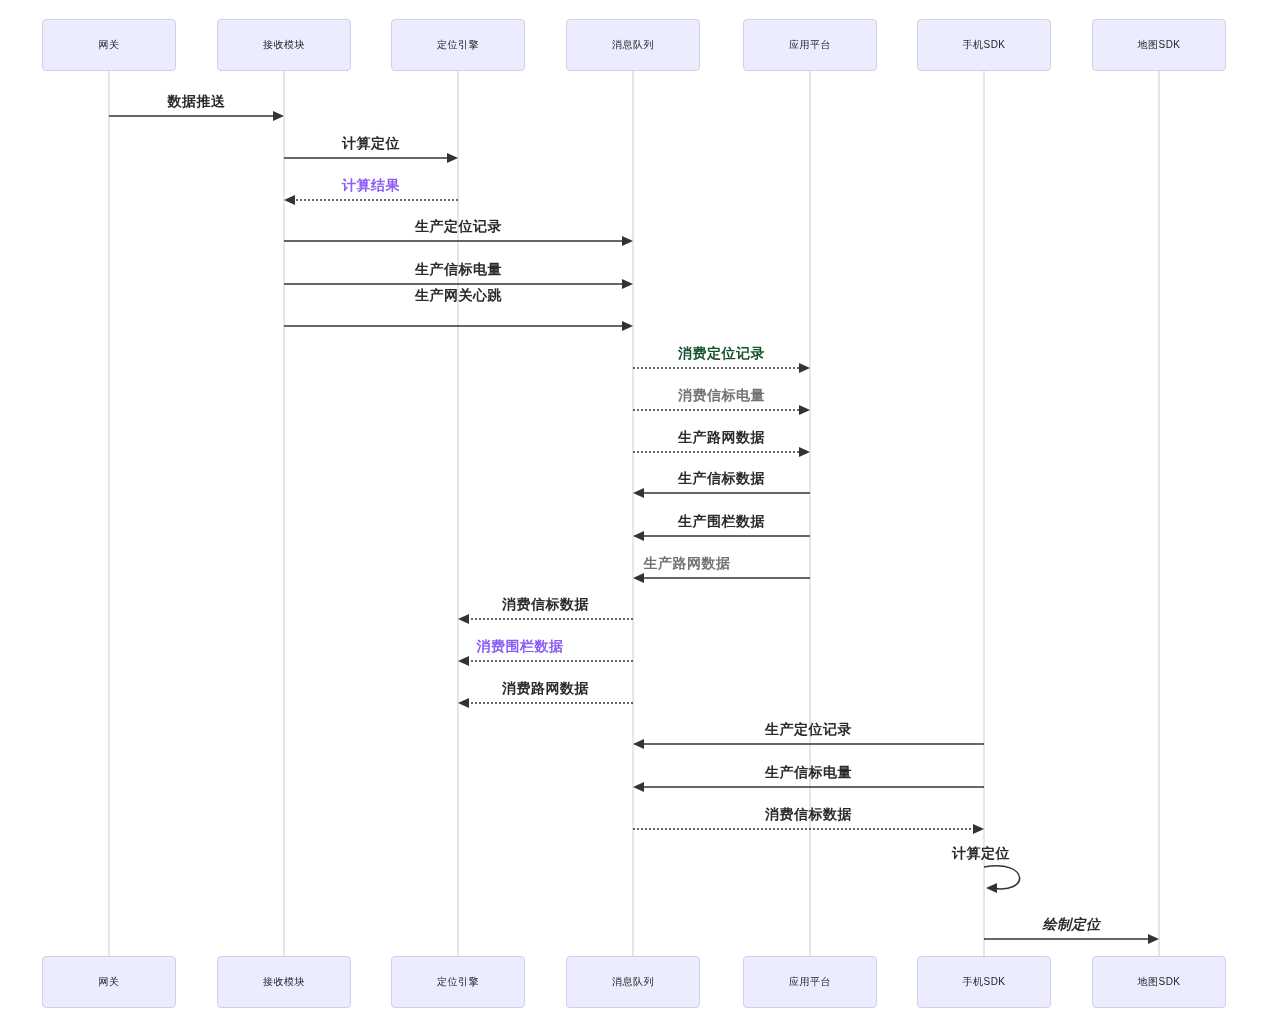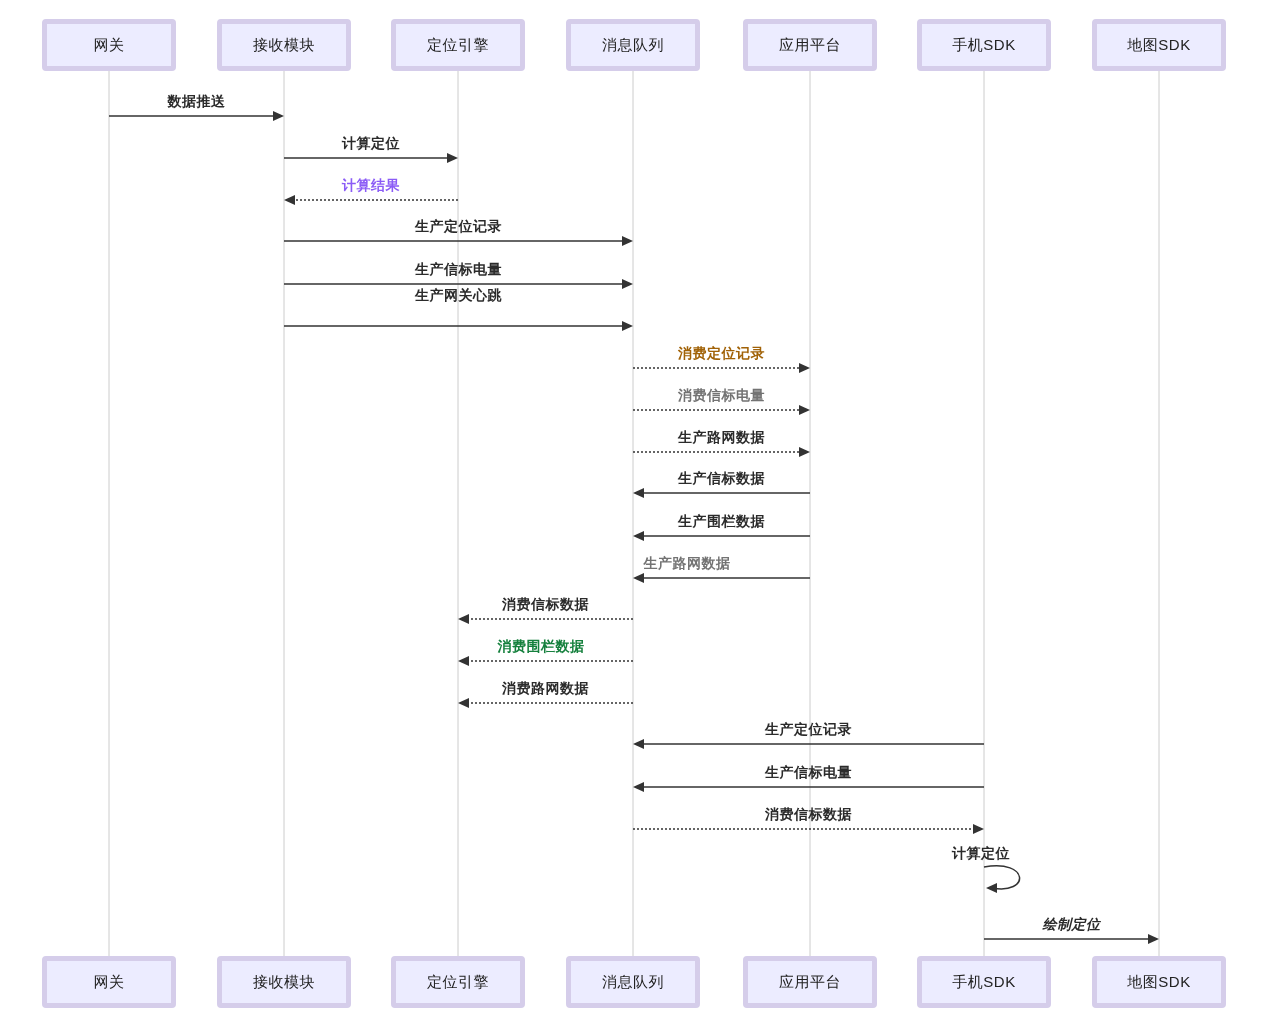--- a/index.html
+++ b/index.html
@@ -24,23 +24,23 @@
     left: 0; top: 0;
     width: 100%; height: 100%;
   }
   .actor {
     position: absolute;
     box-sizing: border-box;
     display: flex;
     align-items: center;
     justify-content: center;
     border-radius: 4px;
-    border: 5px solid #4d7c0f;
+    border: 1px solid #4d7c0f;
     background: #ECECFF;
-    font-size: 15px;
+    font-size: 10px;
     color: #222222;
     letter-spacing: 0.5px;
   }
   .msg-label {
     position: absolute;
     transform: translate(-50%, -100%);
     font-size: 14px;
     font-weight: 700;
     color: #2b2b2b;
     white-space: nowrap;
@@ -144,28 +144,28 @@
       </div>
       <div class="actor" style="left: 1092px; top: 956px; width: 134px; height: 52px; background: rgb(236, 236, 255); border-color: rgb(213, 205, 234); color: rgb(34, 34, 34);">
         <span>地图SDK</span>
       </div>
       <div class="msg-label" style="left: 196.5px; top: 110px; color: rgb(43, 43, 43);">数据推送</div>
       <div class="msg-label" style="left: 371px; top: 152px; color: rgb(43, 43, 43);">计算定位</div>
       <div class="msg-label" style="left: 371px; top: 194px; color: #8b5cf6;">计算结果</div>
       <div class="msg-label" style="left: 458.5px; top: 235px; color: rgb(43, 43, 43);">生产定位记录</div>
       <div class="msg-label" style="left: 458.5px; top: 278px; color: rgb(43, 43, 43);">生产信标电量</div>
       <div class="msg-label" style="left: 458.5px; top: 304px; color: rgb(43, 43, 43);">生产网关心跳</div>
-      <div class="msg-label" style="left: 721.5px; top: 362px; color: #a16207;">消费定位记录</div>
+      <div class="msg-label" style="left: 721.5px; top: 362px; color: #14532d;">消费定位记录</div>
       <div class="msg-label" style="left: 721.5px; top: 404px; color: #737373;">消费信标电量</div>
       <div class="msg-label" style="left: 721.5px; top: 446px; color: rgb(43, 43, 43);">生产路网数据</div>
       <div class="msg-label" style="left: 721.5px; top: 487px; color: rgb(43, 43, 43);">生产信标数据</div>
       <div class="msg-label" style="left: 721.5px; top: 530px; color: rgb(43, 43, 43);">生产围栏数据</div>
       <div class="msg-label" style="left: 687px; top: 572px; color: #737373;">生产路网数据</div>
       <div class="msg-label" style="left: 545.5px; top: 613px; color: rgb(43, 43, 43);">消费信标数据</div>
-      <div class="msg-label" style="left: 541px; top: 655px; color: #15803d;">消费围栏数据</div>
+      <div class="msg-label" style="left: 520px; top: 655px; color: #8b5cf6;">消费围栏数据</div>
       <div class="msg-label" style="left: 545.5px; top: 697px; color: rgb(43, 43, 43);">消费路网数据</div>
       <div class="msg-label" style="left: 808.5px; top: 738px; color: rgb(43, 43, 43);">生产定位记录</div>
       <div class="msg-label" style="left: 808.5px; top: 781px; color: rgb(43, 43, 43);">生产信标电量</div>
       <div class="msg-label" style="left: 808.5px; top: 823px; color: rgb(43, 43, 43);">消费信标数据</div>
       <div class="msg-label" style="left: 981px; top: 862px; color: rgb(43, 43, 43);">计算定位</div>
       <div class="msg-label" style="left: 1071.5px; top: 933px; color: rgb(43, 43, 43); font-style: italic;">绘制定位</div>
     </div>
 </div>
 
 </body></html>

